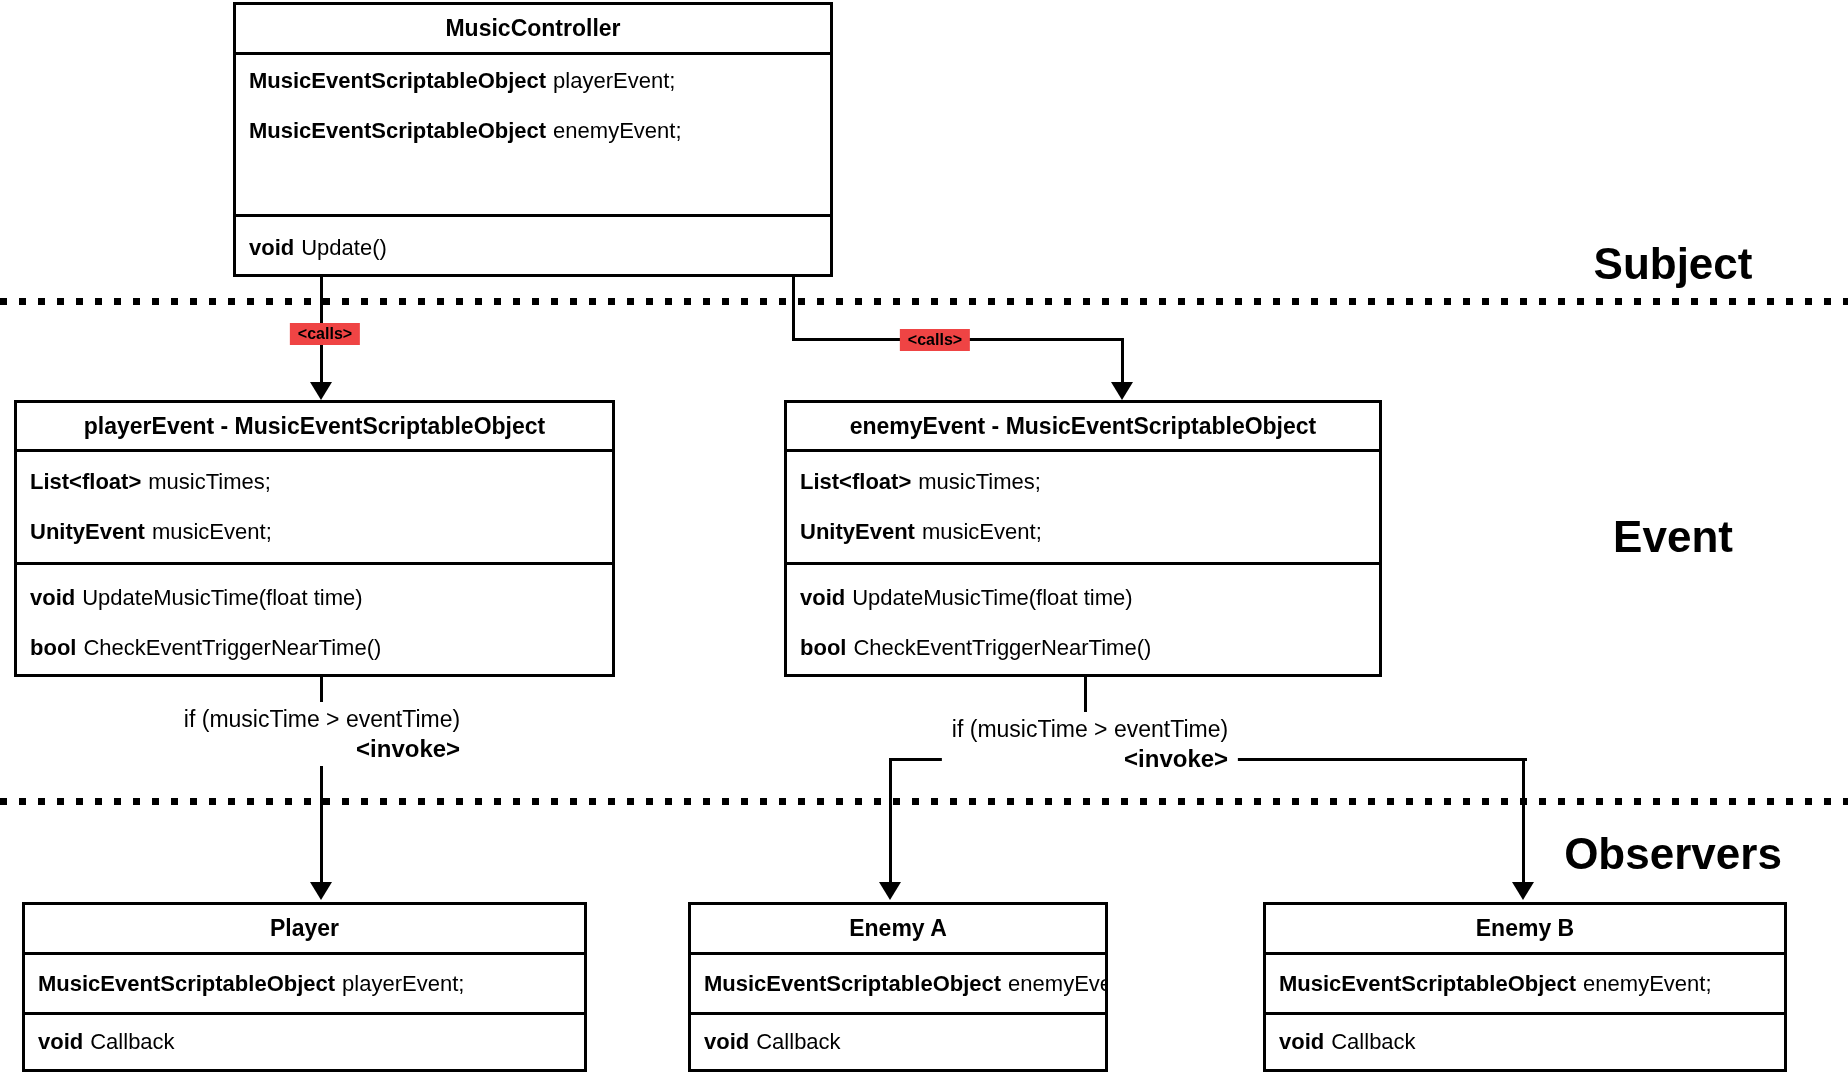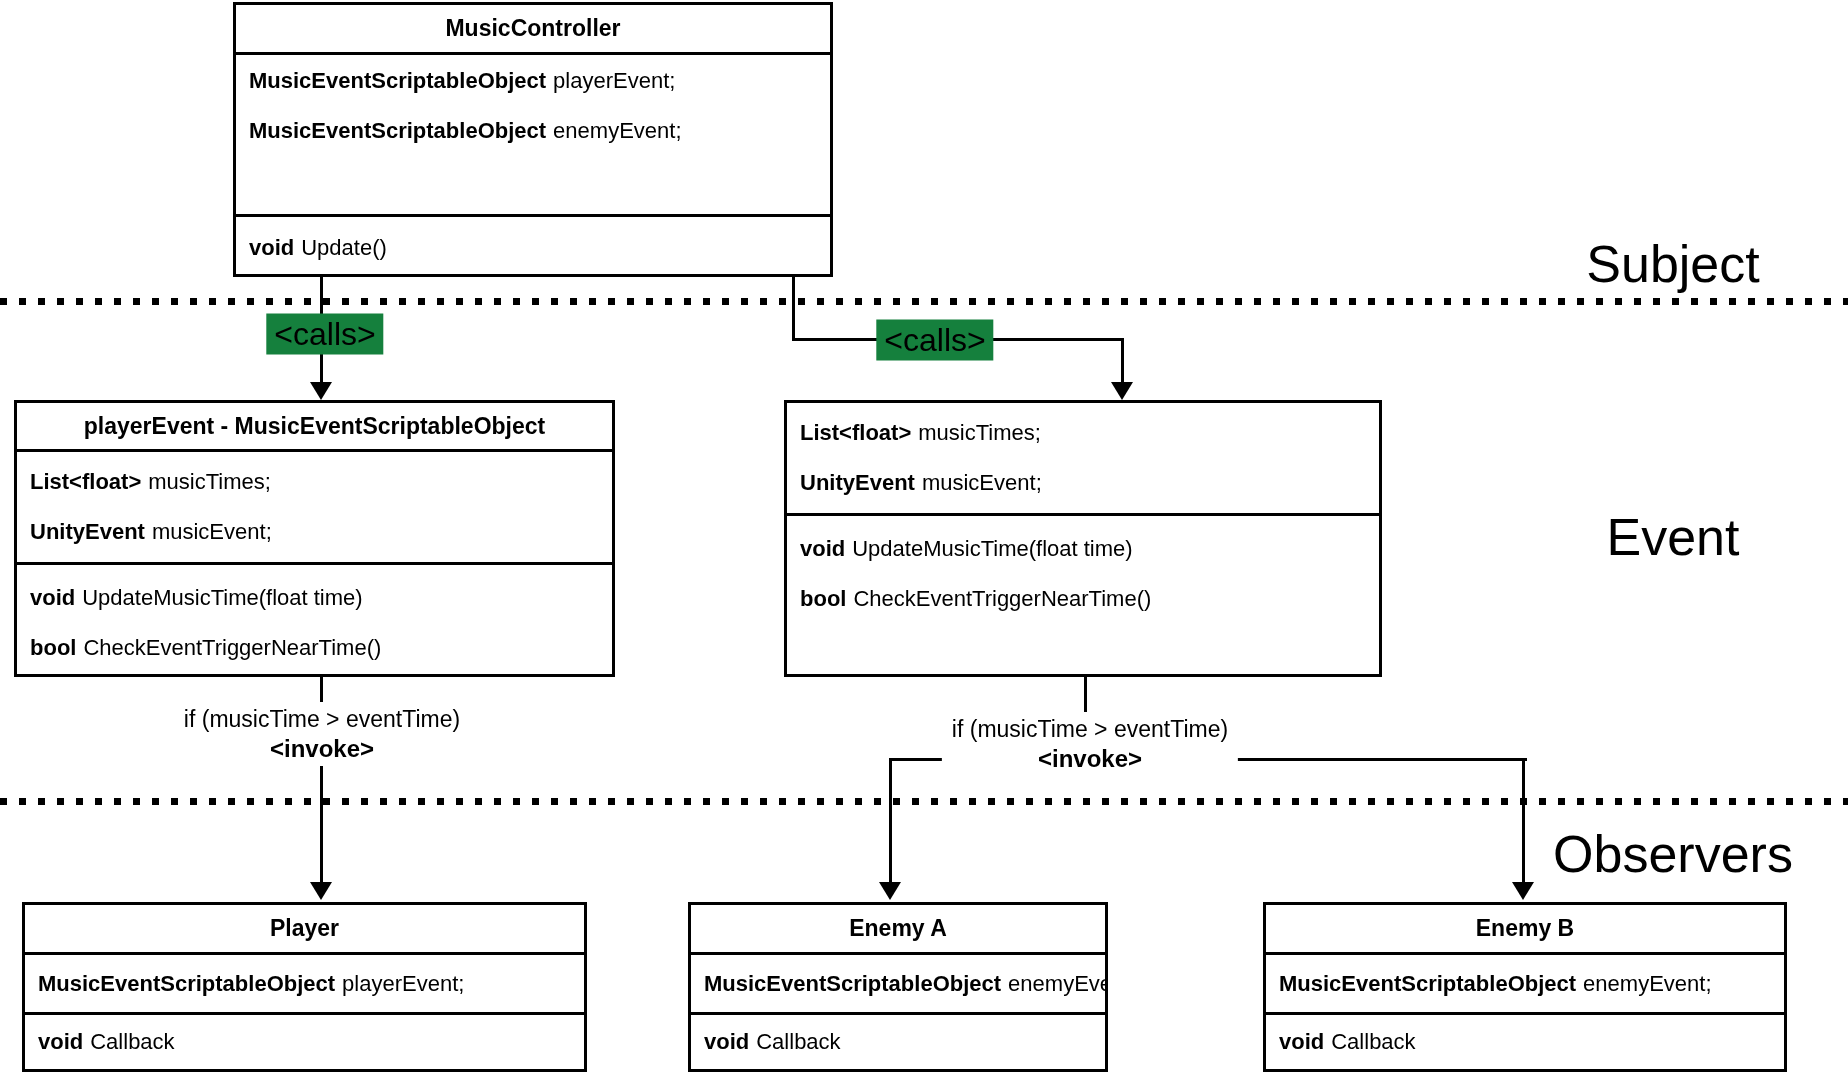--- a/index.html
+++ b/index.html
@@ -31,40 +31,40 @@
 
   
   .dotted {
     position:absolute; left:0; width:1848px; height:7px; z-index:0;
     background:repeating-linear-gradient(90deg,#000 0 7px,transparent 7px 19px);
   }
 
   
   .side-label {
     position:absolute; transform:translateX(-50%);
-    font-weight:normal; font-size:52px; line-height:48px; white-space:nowrap; z-index:1;
+    font-weight:bold; font-size:44px; line-height:48px; white-space:nowrap; z-index:1;
   }
 
   
   .vline { position:absolute; width:3px; background:#000; z-index:1; }
   .hline { position:absolute; height:3px; background:#000; z-index:1; }
   .arrow {
     position:absolute; width:0; height:0; z-index:1;
     border-left:11px solid transparent; border-right:11px solid transparent;
     border-top:18px solid #000;
   }
 
   
   .conn-label {
     position:absolute; transform:translate(-50%,-50%); z-index:2;
-    background:#15803d; padding:2px 8px; font-weight:normal; font-size:32px; white-space:nowrap;
+    background:#ef4444; padding:2px 8px; font-weight:bold; font-size:16px; white-space:nowrap;
   }
   .cond-label {
     position:absolute; transform:translate(-50%,-50%); z-index:2;
-    background:#fff; padding:2px 10px; text-align:center; white-space:nowrap;
+    background:#fff; padding:2px 10px; text-align:right; white-space:nowrap;
   }
   .cond-label .cond { font-size:23px; line-height:30px; }
   .cond-label .inv  { font-size:24px; line-height:30px; font-weight:bold; }
 </style>
 </head>
 <body>
 
 <div class="canvas">
 
   <div class="dotted" style="top:298px"></div>
@@ -140,20 +140,21 @@
           <span>UpdateMusicTime(float time)</span>
       </div>
       <div class="member">
         <b>bool</b>
           <span>CheckEventTriggerNearTime()</span>
       </div>
     </div>
   </div>
 
   <div class="uml-box" style="left:784px;top:400px;width:598px;height:277px">
+    <div class="box-title" style="height:49px">enemyEvent - MusicEventScriptableObject</div>
     <div class="box-sec" style="height:113px;padding-top:5px">
       <div class="member">
         <b>List&lt;float&gt;</b>
           <span>musicTimes;</span>
       </div>
       <div class="member">
         <b>UnityEvent</b>
           <span>musicEvent;</span>
       </div>
     </div>

